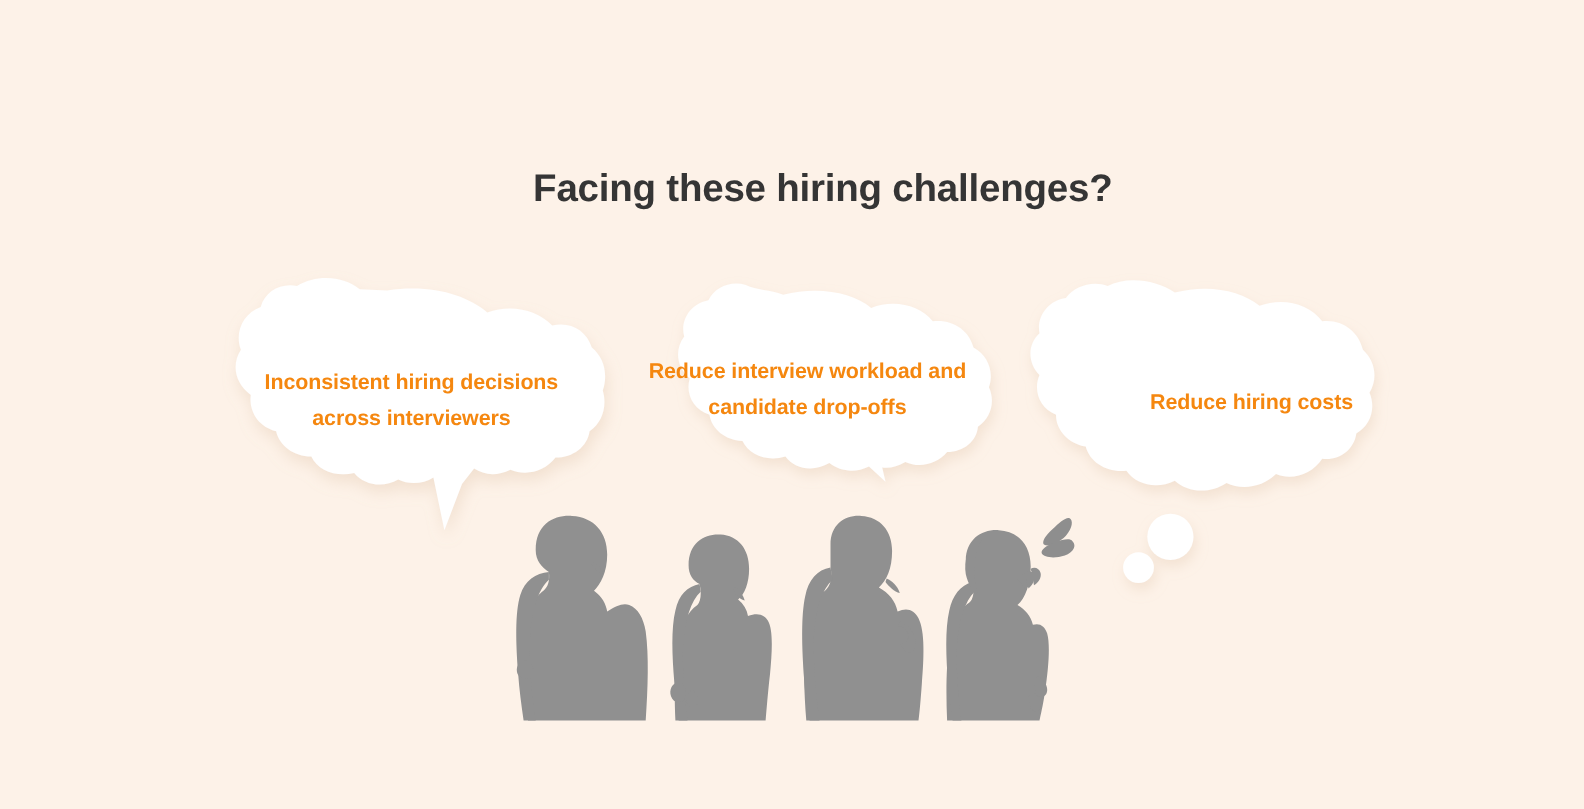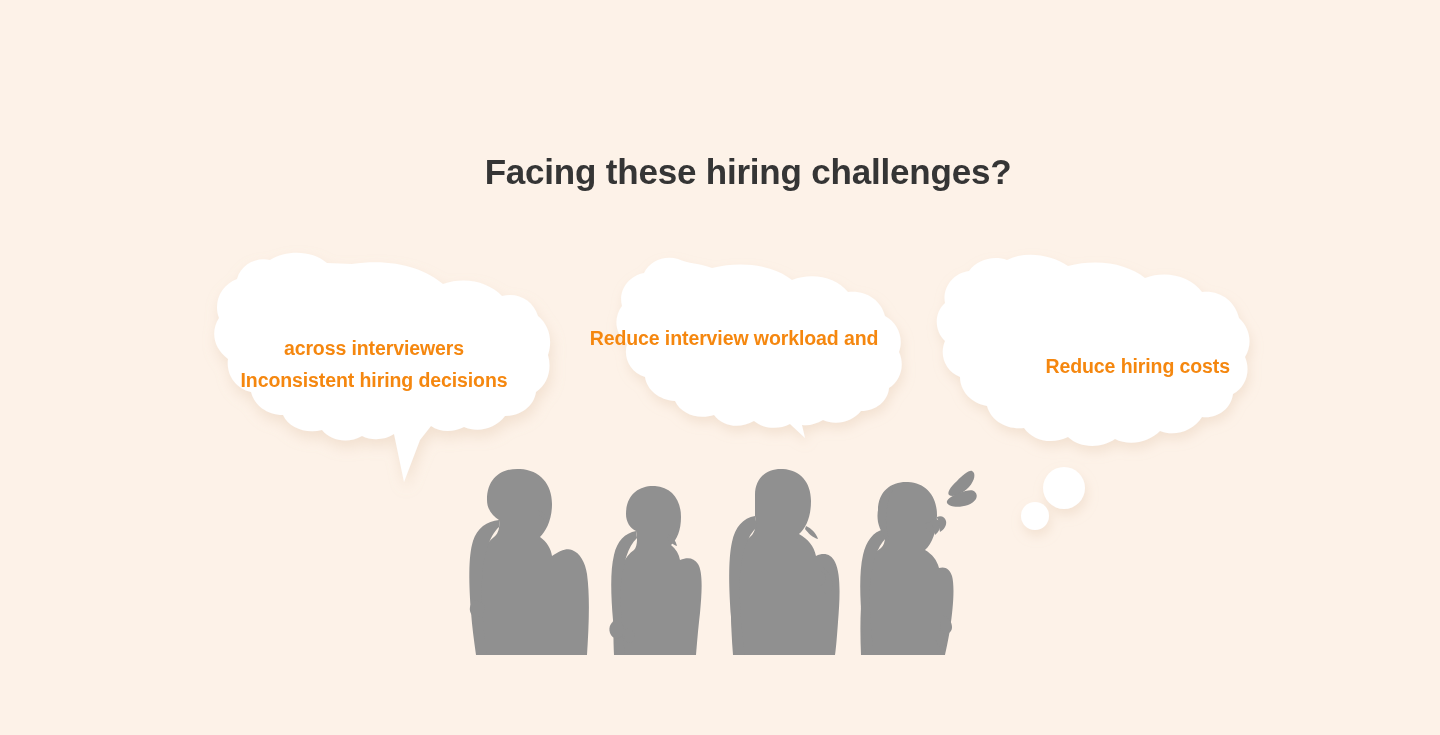--- a/index.html
+++ b/index.html
@@ -328,25 +328,26 @@
         C 934,330 934,313 945,303
         C 942,288 953,273 969,271
         C 977,260 993,255 1007,260
         C 1024,251 1051,254 1068,266 Z"></path>
       <circle cx="1064" cy="488" r="21" fill="#ffffff"></circle>
       <circle cx="1035" cy="516" r="14" fill="#ffffff"></circle>
     </g>
   </svg>
 
   <div class="bubble-text" id="bubble-text-1">
+    <div>Inconsistent hiring decisions</div>
     <div>across interviewers</div>
-    <div>Inconsistent hiring decisions</div>
   </div>
 
   <div class="bubble-text" id="bubble-text-2">
     <div>Reduce interview workload and</div>
+    <div>candidate drop-offs</div>
   </div>
 
   <div class="bubble-text" id="bubble-text-3">
     <div>Reduce hiring costs</div>
   </div>
 
 </div>
 
 </body></html>

